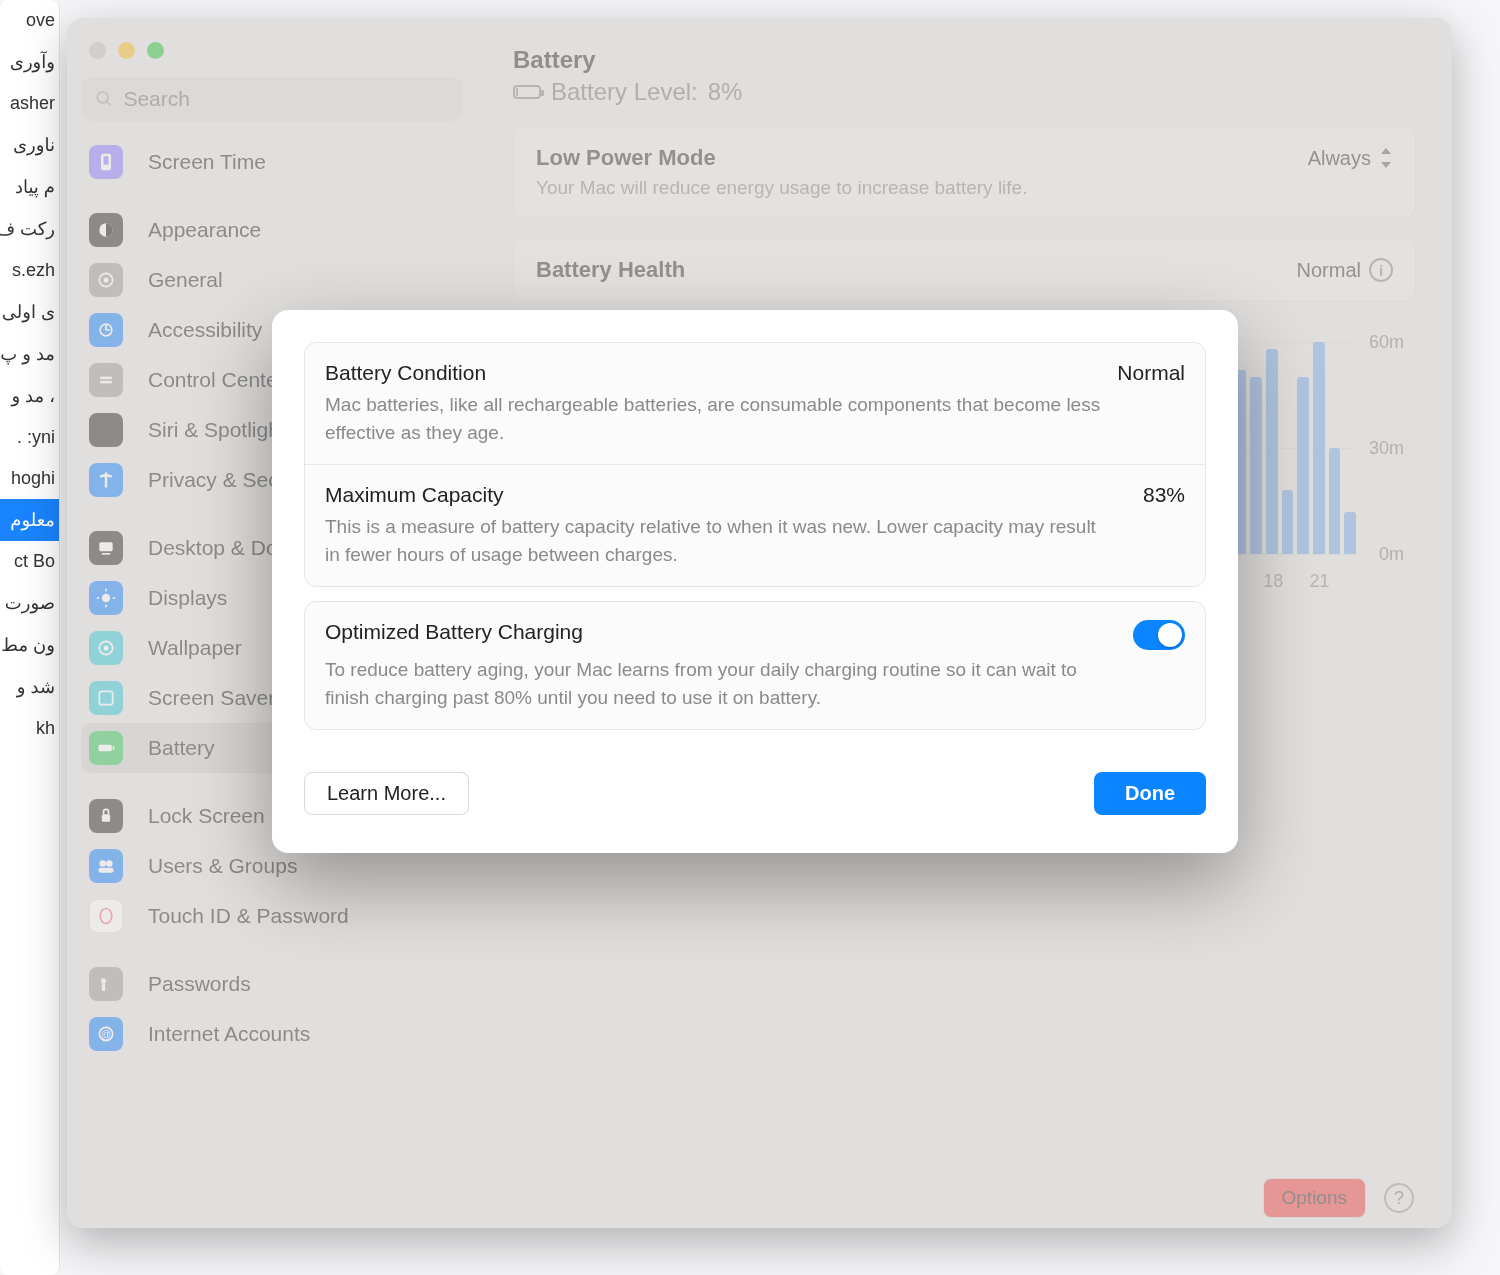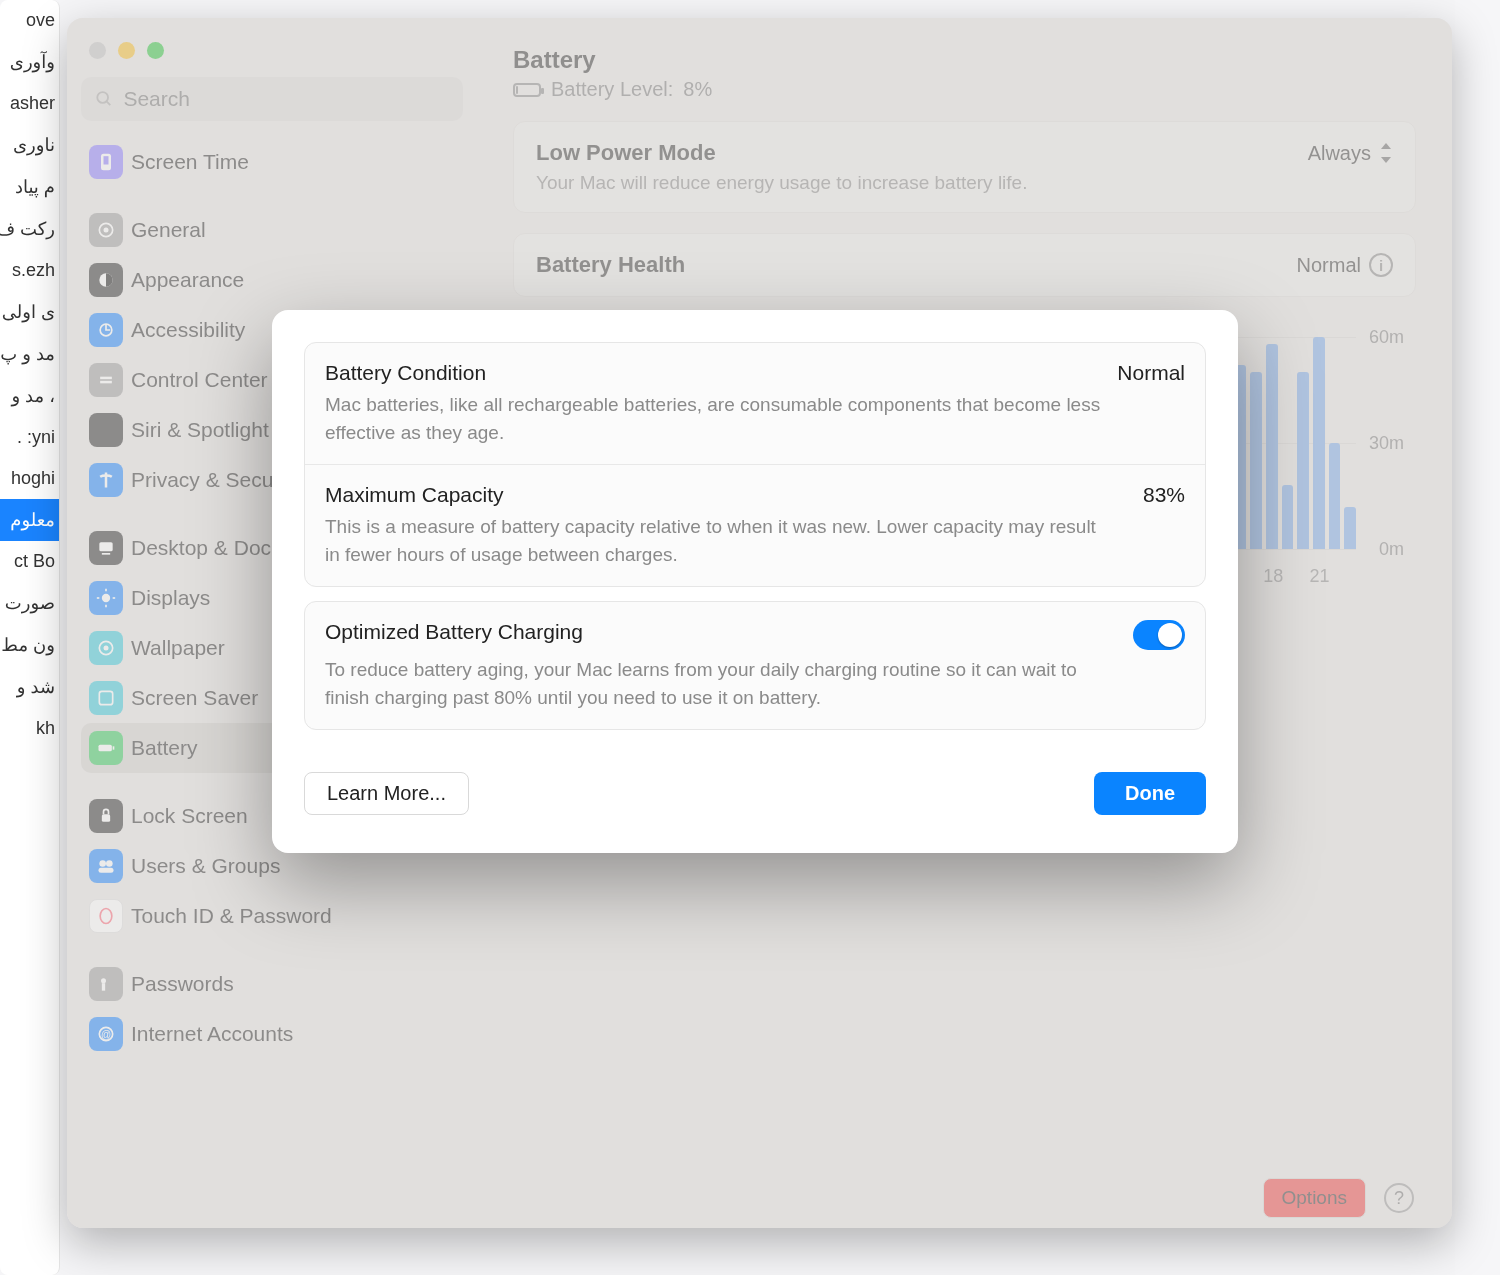--- a/index.html
+++ b/index.html
@@ -18,31 +18,31 @@
 
   .sidebar { width:410px; background:#e7e4e3; padding:18px 14px 14px 14px; }
   .traffic { display:flex; gap:12px; padding:6px 0 18px 8px; }
   .tl { width:17px; height:17px; border-radius:50%; }
   .tl.r{background:#c1c1c1;} .tl.y{background:#f6bd27;} .tl.g{background:#2ac43a;}
   .search { display:flex; align-items:center; gap:10px; background:#dcdad8; border-radius:10px;
             padding:10px 14px; margin-bottom:16px; }
   .search svg{opacity:.45;}
   .search input { border:none; background:transparent; font-size:21px; color:#555; outline:none; width:100%; }
 
-  .side-item { display:flex; align-items:center; gap:8px; padding:8px 8px; border-radius:10px;
+  .side-item { display:flex; align-items:center; gap:25px; padding:8px 8px; border-radius:10px;
                font-size:21px; color:#2a2a2a; cursor:default; }
   .side-item.active { background:#d2d0cd; }
   .side-gap { height:18px; }
   .ico { width:34px; height:34px; border-radius:8px; display:flex; align-items:center; justify-content:center;
          color:#fff; flex-shrink:0; }
   .ico svg{width:20px;height:20px;}
 
   .content { flex:1; padding:28px 36px 20px 36px; position:relative; }
   .hdr-title { font-size:24px; font-weight:700; color:#333; }
-  .hdr-sub { display:flex; align-items:center; gap:10px; color:#7b7b7b; font-size:20px; margin-top:4px; }
+  .hdr-sub { display:flex; align-items:center; gap:10px; color:#7b7b7b; font-size:24px; margin-top:4px; }
   .batt-mini { width:28px; height:14px; border:2px solid #888; border-radius:4px; position:relative; }
   .batt-mini::after{content:"";position:absolute;right:-5px;top:3px;width:3px;height:6px;background:#888;border-radius:1px;}
   .batt-mini .fill{position:absolute;left:1px;top:1px;bottom:1px;width:10%;background:#888;border-radius:1px;}
 
   .panel { background:#eceae8; border:1px solid #dedcd9; border-radius:12px; padding:18px 22px; margin-top:20px; }
   .panel .row { display:flex; justify-content:space-between; align-items:center; }
   .panel .ptitle { font-size:22px; color:#383838; font-weight:600; }
   .panel .pdesc { font-size:19px; color:#888; margin-top:6px; }
   .dd { display:flex; align-items:center; gap:8px; color:#3a3a3a; font-size:20px; }
   .updown{width:14px;height:20px;position:relative;}
@@ -134,36 +134,36 @@
           <span class="ico" style="background:#8a7bff;">
             <svg viewBox="0 0 24 24">
               <rect x="6" y="2" width="12" height="20" rx="3" fill="#fff"></rect>
               <rect x="9" y="5" width="6" height="10" fill="#8a7bff"></rect>
             </svg>
           </span>
           <span>Screen Time</span>
         </div>
         <div class="side-gap"></div>
         <div class="side-item">
+          <span class="ico" style="background:#2b2b2b;">
+            <svg viewBox="0 0 24 24">
+              <circle cx="12" cy="12" r="8" fill="#fff"></circle>
+              <path d="M12 4a8 8 0 010 16z" fill="#111"></path>
+            </svg>
+          </span>
+          <span>Appearance</span>
+        </div>
+        <div class="side-item">
           <span class="ico" style="background:#9c9c9c;">
             <svg viewBox="0 0 24 24">
               <circle cx="12" cy="12" r="8" fill="none" stroke="#fff" stroke-width="2"></circle>
               <circle cx="12" cy="12" r="3" fill="#fff"></circle>
             </svg>
           </span>
           <span>General</span>
-        </div>
-        <div class="side-item">
-          <span class="ico" style="background:#2b2b2b;">
-            <svg viewBox="0 0 24 24">
-              <circle cx="12" cy="12" r="8" fill="#fff"></circle>
-              <path d="M12 4a8 8 0 010 16z" fill="#111"></path>
-            </svg>
-          </span>
-          <span>Appearance</span>
         </div>
         <div class="side-item">
           <span class="ico" style="background:#1a84ff;">
             <svg viewBox="0 0 24 24">
               <circle cx="12" cy="12" r="7" fill="none" stroke="#fff" stroke-width="2"></circle>
               <path d="M12 5v7h5" stroke="#fff" stroke-width="2" fill="none"></path>
             </svg>
           </span>
           <span>Accessibility</span>
         </div>

